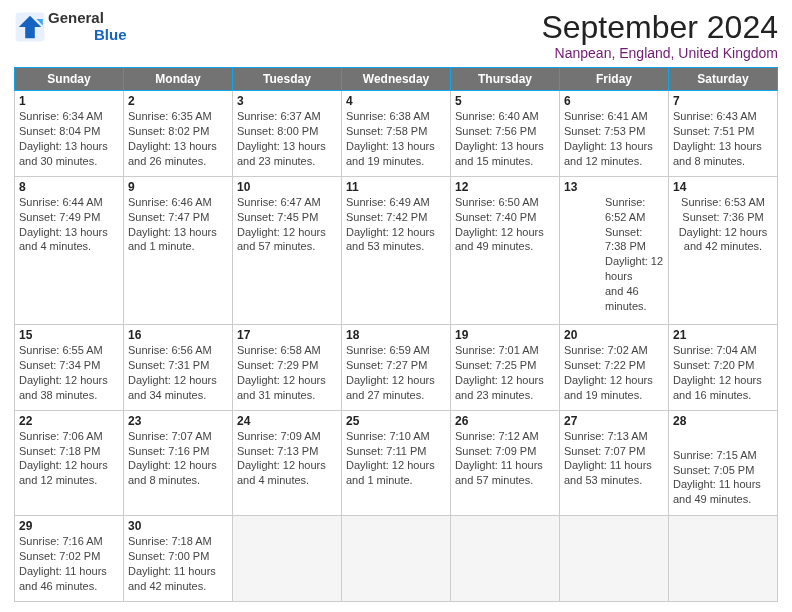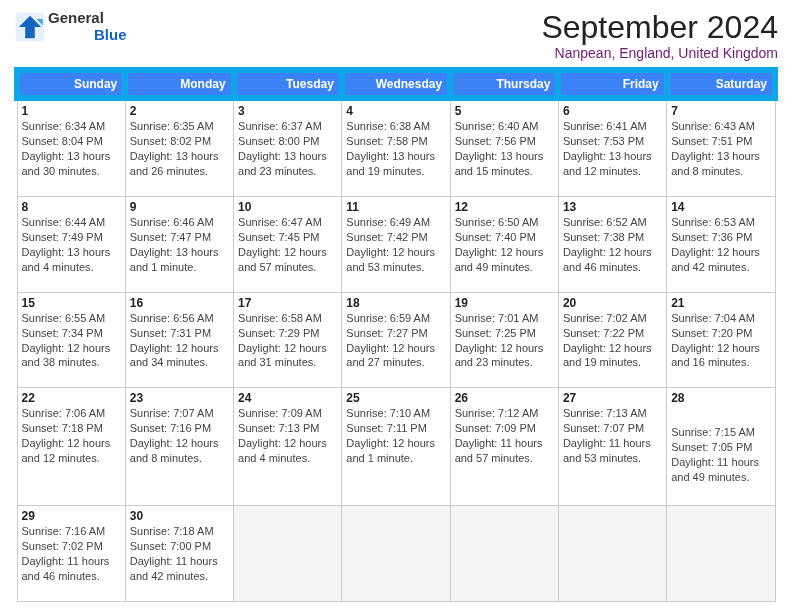--- a/index.html
+++ b/index.html
@@ -63,27 +63,27 @@
       color: #701a75;
     }
     .calendar {
       flex: 1;
       border: 1px solid #ccc;
       border-collapse: collapse;
       width: 100%;
       table-layout: fixed;
     }
     .calendar th {
-      background: #3b82f6;
+      background: #737373;
       color: #fff;
       font-size: 12px;
       font-weight: bold;
-      text-align: right;
+      text-align: center;
       padding: 4px 5px;
-      border: 6px solid #0ea5e9;
+      border: 1px solid #0ea5e9;
     }
     .calendar td {
       border: 1px solid #ccc;
       vertical-align: top;
       padding: 3px 4px;
       font-size: 9.5px;
       color: #333;
       background: #fff;
     }
     .calendar td.empty {
@@ -222,28 +222,28 @@
           </td>
           <td>
             <span class="day-num">12</span>
             <div class="day-info" style="white-space: pre-line;">Sunrise: 6:50 AM
 Sunset: 7:40 PM
 Daylight: 12 hours
 and 49 minutes.</div>
           </td>
           <td>
             <span class="day-num">13</span>
-            <div class="day-info" style="white-space: pre-line;">Sunrise: 6:52 AM
+            <div class="day-info" style="white-space: pre-line; margin-left: 41px;">Sunrise: 6:52 AM
 Sunset: 7:38 PM
 Daylight: 12 hours
 and 46 minutes.</div>
           </td>
           <td>
             <span class="day-num">14</span>
-            <div class="day-info" style="white-space: pre-line;">Sunrise: 6:53 AM
+            <div class="day-info" style="white-space: pre-line; text-align: center;">Sunrise: 6:53 AM
 Sunset: 7:36 PM
 Daylight: 12 hours
 and 42 minutes.</div>
           </td>
         </tr>
         <tr>
           <td>
             <span class="day-num">15</span>
             <div class="day-info" style="white-space: pre-line;">Sunrise: 6:55 AM
 Sunset: 7:34 PM

